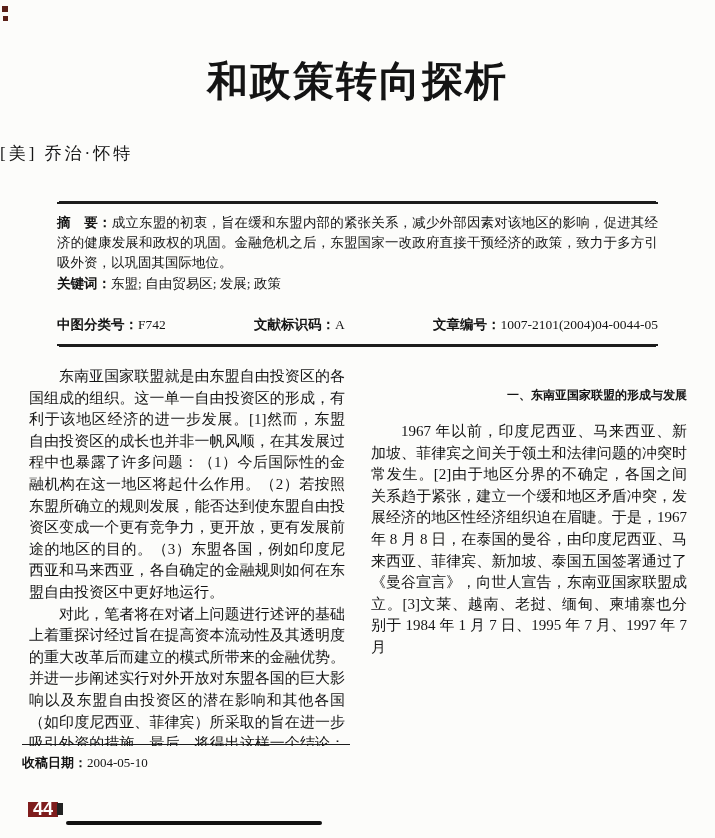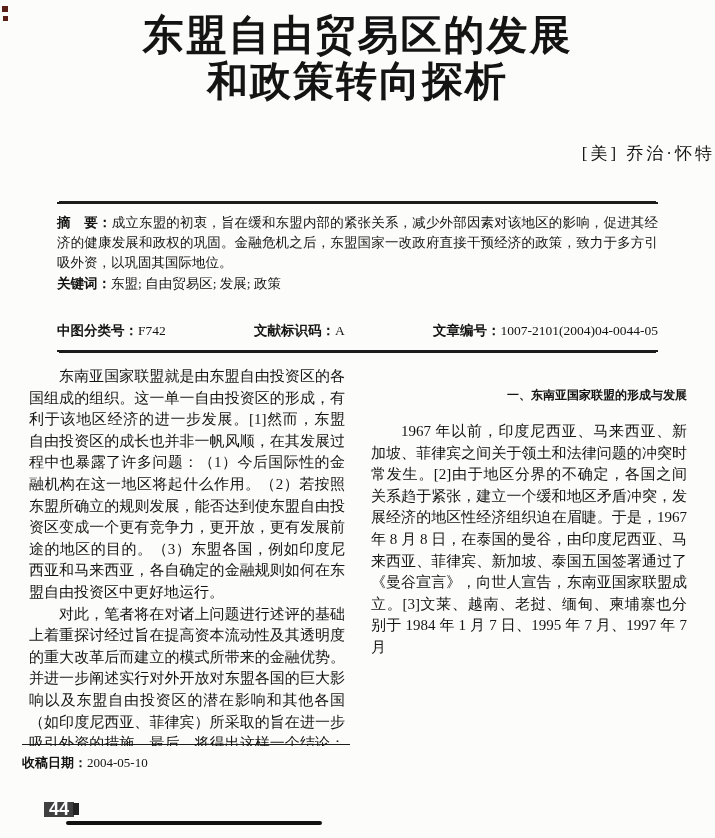--- a/index.html
+++ b/index.html
@@ -19,38 +19,38 @@
   .title{
     position:absolute;left:0;top:12px;width:715px;
     text-align:center;
     font-size:41px;line-height:46px;
     font-weight:bold;
     letter-spacing:2px;
     margin:0;
   }
   .author{
     position:absolute;left:0;top:142px;width:715px;
-    text-align:right;
+    text-align:left;
     font-size:17px;
     letter-spacing:3px;
   }
 
   .meta-box{
     position:absolute;left:57px;top:202px;width:601px;
     border-top:2px solid #1c1c1c;
     border-bottom:2px solid #1c1c1c;
     box-shadow:0 3px 0 -2px #1c1c1c, 0 -3px 0 -2px #1c1c1c;
     padding:9px 0 10px 0;
   }
   .meta-box p{margin:0;font-size:13.5px;line-height:20px;text-align:justify;}
   .label{font-family:"Liberation Sans","DejaVu Sans",sans-serif;font-weight:bold;}
   .kw-line{margin-top:1px !important;}
   .class-row{
     display:flex;justify-content:space-between;
-    margin-top:28px;
+    margin-top:22px;
     font-size:13.5px;line-height:18px;
   }
 
   .columns{
     position:absolute;left:29px;top:366px;width:658px;height:380px;
     display:flex;gap:26px;overflow:hidden;
   }
   .col{width:322px;height:100%;overflow:hidden;}
   .col p{
     margin:0;
@@ -73,22 +73,22 @@
   }
   .footnote-rule{
     width:328px;height:0;border-top:1.5px solid #1c1c1c;margin-bottom:7px;
   }
   .footnote p{margin:0;}
 
   .footer{
     position:absolute;left:28px;top:800px;width:660px;height:36px;
   }
   .page-badge{
-    position:absolute;left:16px;top:2px;width:30px;height:15px;
-    background:#404040;color:#fff;
+    position:absolute;left:0;top:2px;width:30px;height:15px;
+    background:#7f1d1d;color:#fff;
     font-family:"Liberation Sans","DejaVu Sans",sans-serif;
     font-weight:bold;font-size:18px;
     display:flex;align-items:center;justify-content:center;
   }
   .page-badge::after{
     content:"";position:absolute;right:-5px;bottom:2px;width:6px;height:12px;background:#222;
   }
   .journal{
     position:absolute;left:40px;top:0px;white-space:nowrap;
     font-size:13.5px;font-weight:bold;letter-spacing:1px;
@@ -101,21 +101,21 @@
 </style>
 </head>
 <body>
 
 <div class="page">
 
   <span class="speck speck1"></span>
   <span class="speck speck2"></span>
 
   <h1 class="title">
-    <span>东盟自由贸易区的发展</span><br>
+    <br>
     <span>和政策转向探析</span>
   </h1>
 
   <div class="author">[美] 乔治·怀特</div>
 
   <div class="meta-box">
     <p><span class="label">摘　要：</span><span>成立东盟的初衷，旨在缓和东盟内部的紧张关系，减少外部因素对该地区的影响，促进其经济的健康发展和政权的巩固。金融危机之后，东盟国家一改政府直接干预经济的政策，致力于多方引吸外资，以巩固其国际地位。</span></p>
     <p class="kw-line"><span class="label">关键词：</span><span>东盟; 自由贸易区; 发展; 政策</span></p>
     <div class="class-row">
       <span><span class="label">中图分类号：</span><span>F742</span></span>

